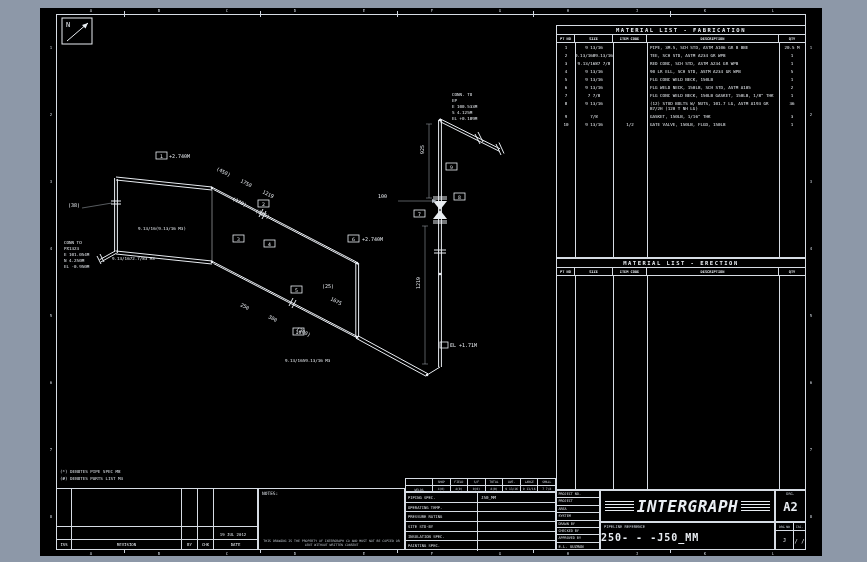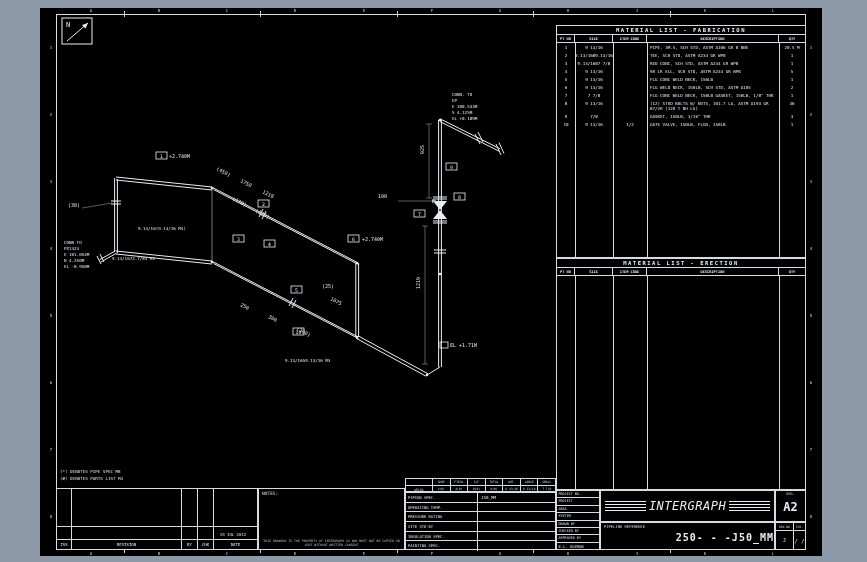--- a/index.html
+++ b/index.html
@@ -27,21 +27,21 @@
 .srow:last-child{border-bottom:none}
 .sl{width:72px;padding-left:2px;border-right:1px solid #d6dce4;height:100%;line-height:9.6px;overflow:hidden}
 .sv{flex:1;padding-left:3px;font-size:4.2px}
 .prow{height:7.4px;border-bottom:1px solid #d6dce4;font-size:3.4px;line-height:7.4px;padding-left:1.5px;overflow:hidden;color:#dfe4ea}
 .prow:last-child{border-bottom:none}
 .rvl{position:absolute;top:0;bottom:0;width:1px;background:#d6dce4}
 .rhead{position:absolute;left:0;right:0;bottom:0;height:10px;border-top:1px solid #d6dce4;display:flex;font-size:4px;align-items:center;text-align:center}
 .rhead span{height:100%;line-height:10px;overflow:hidden}
 .logo-in{display:flex;align-items:center;height:100%;padding:0 4px;gap:3px}
 .stripes{flex:1;height:11px;background:repeating-linear-gradient(to bottom,#e9edf2 0,#e9edf2 0.8px,transparent 0.8px,transparent 3.1px)}
-.logo-t{font-size:12px;font-weight:normal;font-style:italic;letter-spacing:.5px;white-space:nowrap}
+.logo-t{font-size:16px;font-weight:bold;font-style:italic;letter-spacing:.5px;white-space:nowrap}
 .den{position:absolute;font-size:4.2px;color:#dfe4ea;line-height:6px}
 text{fill:#e9edf2}
 </style>
 </head>
 <body>
 
 <div class="sheet">
   <div class="frame"></div>
 
   <div class="gl" style="left:46px;top:0">A</div>
@@ -438,21 +438,21 @@
     </div>
   </div>
 
   <div class="bx" style="left:735px;top:482px;width:31px;height:32px;text-align:center">
     <div style="font-size:3.5px;padding-top:1px;color:#cfd6df">DRG.</div>
     <div style="font-size:12px;font-weight:bold;line-height:22px">A2</div>
   </div>
 
   <div class="bx" style="left:560px;top:514px;width:175px;height:28px">
     <div style="font-size:3.8px;padding:1px 0 0 3px;color:#cfd6df">PIPELINE REFERENCE</div>
-    <div style="font-size:10px;font-weight:bold;text-align:right;letter-spacing:1px;line-height:18px">250- - -J50_MM</div>
+    <div style="font-size:10px;font-weight:bold;text-align:left;letter-spacing:1px;line-height:18px">250- - -J50_MM</div>
   </div>
 
   <div class="bx" style="left:735px;top:514px;width:31px;height:28px">
     <div style="display:flex;font-size:3px;border-bottom:1px solid #d6dce4;height:8px;align-items:center;text-align:center;color:#cfd6df">
       <span style="width:18px;border-right:1px solid #d6dce4;height:100%;line-height:8px">DRG NO</span>
       <span style="flex:1">ISS.</span>
     </div>
     <div style="display:flex;font-size:5.5px;height:19px;align-items:center;text-align:center">
       <span style="width:18px;border-right:1px solid #d6dce4;height:100%;line-height:19px">J</span>
       <span style="flex:1">/ /</span>

